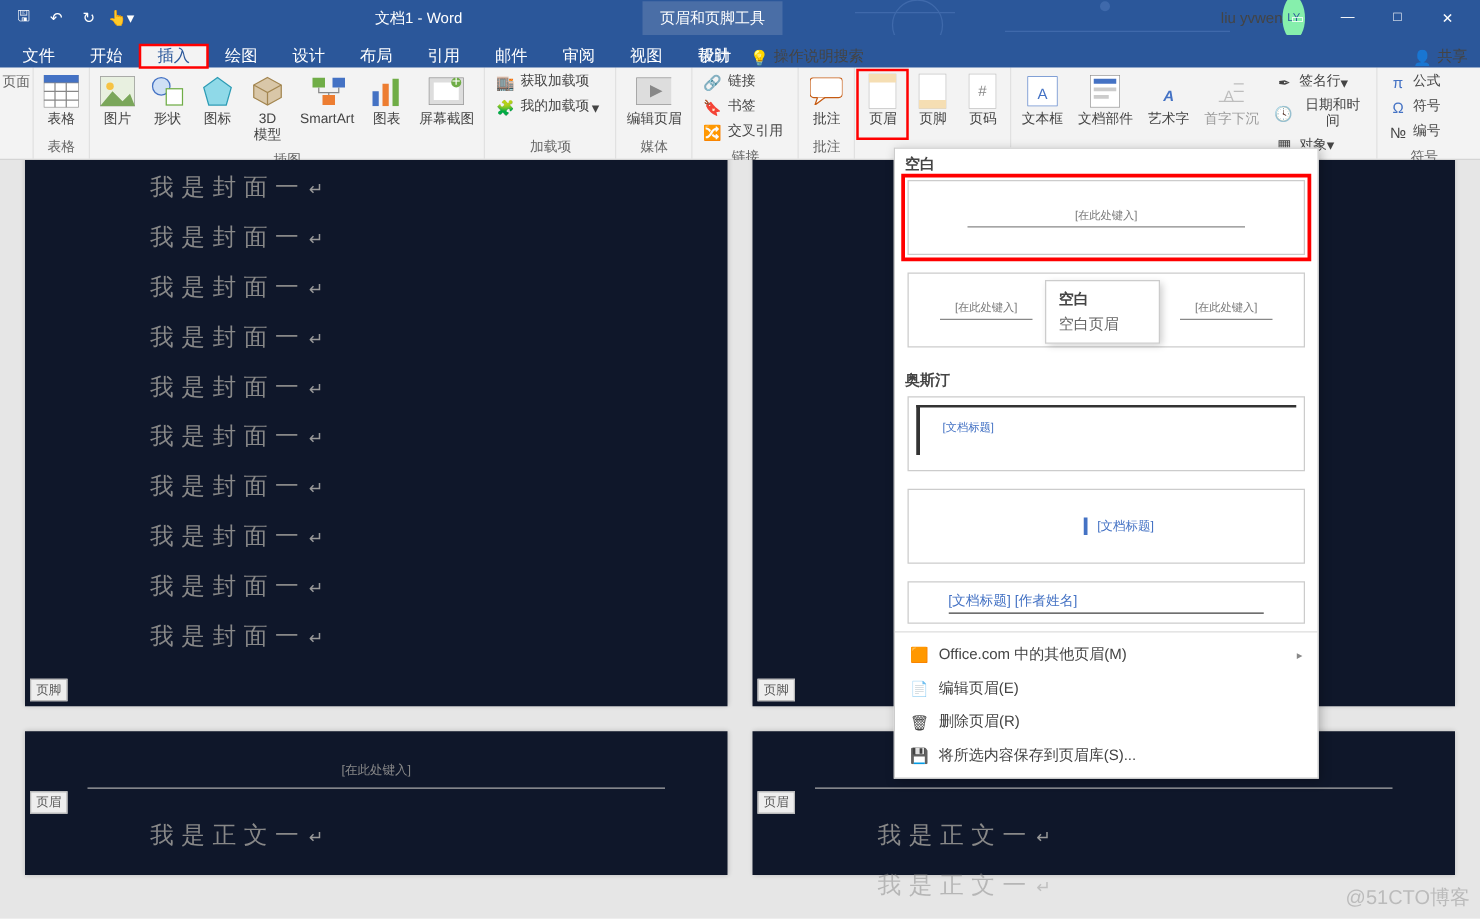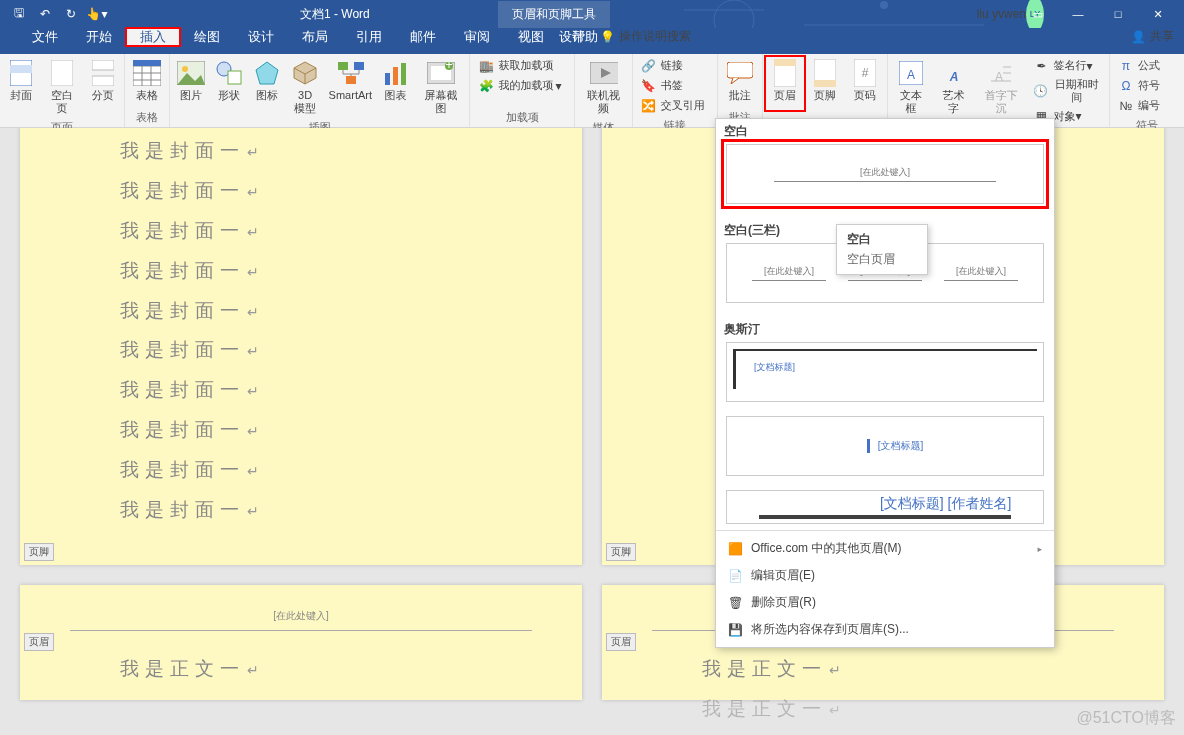--- a/index.html
+++ b/index.html
@@ -1,67 +1,67 @@
 <!DOCTYPE html>
 <html><head>
 <meta charset="utf-8">
 <style>
 *{box-sizing:border-box;margin:0;padding:0;font-family:"Microsoft YaHei","Segoe UI",sans-serif;font-size:12px;color:#444}
 body{background:#fff;width:1184px;height:735px;overflow:hidden;position:relative}
 .titlebar{height:28px;background:#2b579a;color:#fff;display:flex;align-items:center;position:relative}
 .titlebar .qa{display:flex;gap:4px;padding:0 8px}
 .titlebar .qa span{width:22px;height:22px;display:flex;align-items:center;justify-content:center;cursor:pointer;color:#fff}
 .titlebar .doc{position:absolute;left:300px;color:#fff;font-size:12px}
-.titlebar .ctx{position:absolute;left:498px;background:#4a6ea6;color:#fff;padding:5px 14px;font-size:12px}
+.titlebar .ctx{position:absolute;left:514px;background:#4a6ea6;color:#fff;padding:5px 14px;font-size:12px}
 .titlebar .user{position:absolute;right:140px;color:#fff;font-size:12px;display:flex;align-items:center;gap:0}
 .titlebar .av{width:18px;height:35px;border-radius:50%;background:#86efac;color:#2b579a;font-size:9px;display:flex;align-items:center;justify-content:center}
 .titlebar .wc{position:absolute;right:6px;display:flex}
 .titlebar .wc span{width:40px;height:28px;display:flex;align-items:center;justify-content:center;cursor:pointer;color:#fff;font-size:11px}
 .deco{position:absolute;right:200px;top:-10px;width:300px;height:50px;opacity:.3}
-.tabs{height:26px;background:#2b579a;display:flex;align-items:flex-start;padding-left:18px;position:relative}
+.tabs{height:26px;background:#2b579a;display:flex;align-items:flex-end;padding-left:4px;position:relative}
 .tabs .tab{padding:0 14px;display:flex;align-items:center;color:#fff;cursor:pointer;font-size:13px}
 .tabs .tab.active{background:#f3f3f3;color:#2b579a}
 .tabs .tab.hl{outline:2px solid red;outline-offset:-1px}
 .tabs .tab.ctx{position:absolute;left:545px}
 .tabs .tell{position:absolute;left:600px;display:flex;align-items:center;color:#cde;gap:4px}
 .tabs .share{position:absolute;right:10px;display:flex;align-items:center;color:#fff;gap:4px}
 .ribbon{height:74px;background:#f3f3f3;border-bottom:1px solid #d4d4d4;display:flex}
 .rgrp{border-right:1px solid #e1e1e1;display:flex;flex-direction:column;align-items:center;padding:2px 2px 0}
 .rgrp .row{display:flex;flex:1}
 .rgrp .lbl{font-size:11px;color:#666;padding:2px 0}
 .rbtn{display:flex;flex-direction:column;align-items:center;justify-content:flex-start;padding:3px 6px;cursor:pointer;min-width:34px}
 .rbtn .ic{width:28px;height:28px;margin-bottom:2px;display:flex;align-items:center;justify-content:center}
 .rbtn .tx{font-size:11px;text-align:center;line-height:1.2;color:#444}
 .rbtn.sm{flex-direction:row;padding:2px 6px;min-width:0;width:100%}
 .rbtn.sm .ic{width:16px;height:16px;margin:0 4px 0 0}
 .rbtn.hl{outline:2px solid red;outline-offset:-1px}
 .vcol{display:flex;flex-direction:column;justify-content:flex-start}
 .canvas{position:absolute;top:128px;left:0;right:0;bottom:0;background:#e6e6e6;overflow:hidden}
 .pages{display:grid;grid-template-columns:1fr 1fr;gap:20px;padding:0 20px}
-.sheet{background:#fef9c3;box-shadow:0 0 4px rgba(0,0,0,.2);position:relative}
+.sheet{background:#0f172a;box-shadow:0 0 4px rgba(0,0,0,.2);position:relative}
 .s1{height:442px;margin-top:-5px}
 .s2{height:115px}
 .bodytxt{padding:8px 0 0 100px}
 .bodytxt p{font-size:19px;color:#888;letter-spacing:6px;line-height:2.1;font-family:"KaiTi","STKaiti",serif}
 .bodytxt p::after{content:"↵";color:#999;font-size:14px;margin-left:2px}
 .tag{position:absolute;bottom:4px;left:4px;background:#eee;border:1px solid #bbb;font-size:10px;padding:1px 4px;color:#555}
 .hdrzone{border-bottom:1px solid #aaa;margin:24px 50px 0;height:22px;text-align:center;font-size:10px;color:#888}
 .gallery{position:absolute;top:118px;left:715px;width:340px;background:#fff;border:1px solid #ccc;box-shadow:2px 2px 8px rgba(0,0,0,.25);z-index:50}
 .gallery .ghdr{background:#eee;padding:3px 8px;font-size:11px;color:#666;border-bottom:1px solid #ddd;position:relative}
 .gallery .ghdr::after{content:"▴";position:absolute;right:6px;top:2px;color:#888;font-size:9px}
 .gallery .gsec{padding:4px 8px 0;font-size:12px;font-weight:bold}
 .gallery .gitem{margin:4px 10px 14px;border:1px solid #ccc;background:#fff;cursor:pointer}
 .gallery .gitem.hl{outline:3px solid red;outline-offset:2px}
 .gallery .prev{height:58px;display:flex;align-items:center;justify-content:center;position:relative}
 .gallery .prev .ln{border-bottom:1px solid #888;width:70%;text-align:center;font-size:9px;color:#777;padding-bottom:2px}
 .gallery .prev.tri{justify-content:space-around;padding:0 14px}
 .gallery .prev.tri .ln{width:26%}
 .gallery .prev .corner{position:absolute;top:6px;left:6px;right:6px;height:40px;border-top:2px solid #333;border-left:3px solid #333;padding:10px 0 0 18px;font-size:9px;color:#4472c4;text-align:left}
 .gallery .prev .side{border-left:3px solid #4472c4;padding-left:8px;font-size:10px;color:#4472c4;margin-left:20px;align-self:center}
-.gallery .prev .fil{text-align:right;width:80%;font-size:14px;color:#4472c4;border-bottom:4px solid #404040;padding-bottom:2px}
+.gallery .prev .fil{text-align:left;width:80%;font-size:11px;color:#4472c4;border-bottom:1px solid #404040;padding-bottom:2px}
 .gallery .gftr{border-top:1px solid #ddd;padding:4px 0}
 .gallery .gftr .mi{display:flex;align-items:center;padding:5px 12px;cursor:pointer;gap:8px;font-size:12px}
 .gallery .gftr .mi.dis{color:#aaa;cursor:default}
 .gallery .gftr .mi .arr{margin-left:auto;color:#888;font-size:9px}
 .tooltip{position:absolute;top:224px;left:836px;background:#fff;border:1px solid #ccc;padding:6px 32px 6px 10px;box-shadow:2px 2px 6px rgba(0,0,0,.2);z-index:60;font-size:12px}
 .tooltip .tt{font-weight:bold;margin-bottom:3px}
 .tooltip .ts{color:#666}
 .watermark{position:absolute;right:8px;bottom:6px;color:#bbb;font-size:16px;z-index:90}
 svg{display:block}
 </style>
@@ -112,48 +112,20 @@
       <span>操作说明搜索</span>
     </div>
  <div class="share">
       <span>👤</span>
       <span>共享</span>
     </div>
 </div>
 
 <div class="ribbon">
  <div class="rgrp">
-      <div class="row">
-  <div class="rbtn">
-          <div class="ic">
-            <svg width="22" height="26">
-              <rect width="22" height="26" fill="#fff" stroke="#4472c4"></rect>
-              <rect y="5" width="22" height="8" fill="#cfe0f5"></rect>
-            </svg>
-          </div>
-          <div class="tx">封面</div>
-        </div>
-  <div class="rbtn">
-          <div class="ic">
-            <svg width="22" height="26">
-              <rect width="22" height="26" fill="#fff" stroke="#bbb"></rect>
-            </svg>
-          </div>
-          <div class="tx">空白页</div>
-        </div>
-  <div class="rbtn">
-          <div class="ic">
-            <svg width="22" height="26">
-              <rect width="22" height="10" fill="#fff" stroke="#bbb"></rect>
-              <rect y="16" width="22" height="10" fill="#fff" stroke="#bbb"></rect>
-            </svg>
-          </div>
-          <div class="tx">分页</div>
-        </div>
- </div>
       <div class="lbl">页面</div>
     </div>
 
  <div class="rgrp">
       <div class="row">
   <div class="rbtn">
           <div class="ic">
             <svg width="28" height="26">
               <rect width="28" height="26" fill="#fff" stroke="#888"></rect>
               <path d="M0 6h28M0 13h28M0 20h28M9 0v26M18 0v26" stroke="#888"></path>
@@ -260,21 +232,21 @@
 
  <div class="rgrp">
       <div class="row">
   <div class="rbtn">
           <div class="ic">
             <svg width="30" height="22">
               <rect width="30" height="22" fill="#ddd" stroke="#888"></rect>
               <polygon points="11,6 11,16 21,11" fill="#888"></polygon>
             </svg>
           </div>
-          <div class="tx">联机视频</div>
+          <div class="tx">编辑页眉</div>
         </div>
  </div>
       <div class="lbl">媒体</div>
     </div>
 
  <div class="rgrp">
       <div class="row">
         <div class="vcol" style="width:80px">
   <div class="rbtn sm">
             <div class="ic">🔗</div>
@@ -344,20 +316,31 @@
  <div class="rgrp">
       <div class="row">
   <div class="rbtn">
           <div class="ic">
             <svg width="24" height="24">
               <rect width="24" height="24" fill="#fff" stroke="#4472c4"></rect>
               <text x="12" y="18" text-anchor="middle" font-size="16" fill="#4472c4">A</text>
             </svg>
           </div>
           <div class="tx">文本框</div>
+        </div>
+  <div class="rbtn">
+          <div class="ic">
+            <svg width="24" height="26">
+              <rect width="24" height="26" fill="#fff" stroke="#888"></rect>
+              <rect x="3" y="3" width="18" height="4" fill="#4472c4"></rect>
+              <rect x="3" y="10" width="18" height="3" fill="#ccc"></rect>
+              <rect x="3" y="16" width="12" height="3" fill="#ccc"></rect>
+            </svg>
+          </div>
+          <div class="tx">文档部件</div>
         </div>
   <div class="rbtn">
           <div class="ic">
             <svg width="26" height="24">
               <text x="13" y="20" text-anchor="middle" font-size="22" fill="#4472c4" font-weight="bold" font-style="italic">A</text>
             </svg>
           </div>
           <div class="tx">艺术字</div>
         </div>
   <div class="rbtn" style="opacity:.5">
@@ -451,21 +434,20 @@
 
 <div class="gallery">
 
  <div class="gsec">空白</div>
  <div class="gitem hl">
       <div class="prev">
         <div class="ln">[在此处键入]</div>
       </div>
     </div>
 
- <div class="gsec">空白(三栏)</div>
  <div class="gitem">
       <div class="prev tri">
         <div class="ln">[在此处键入]</div>
         <div class="ln">[在此处键入]</div>
         <div class="ln">[在此处键入]</div>
       </div>
     </div>
 
  <div class="gsec">奥斯汀</div>
  <div class="gitem">

